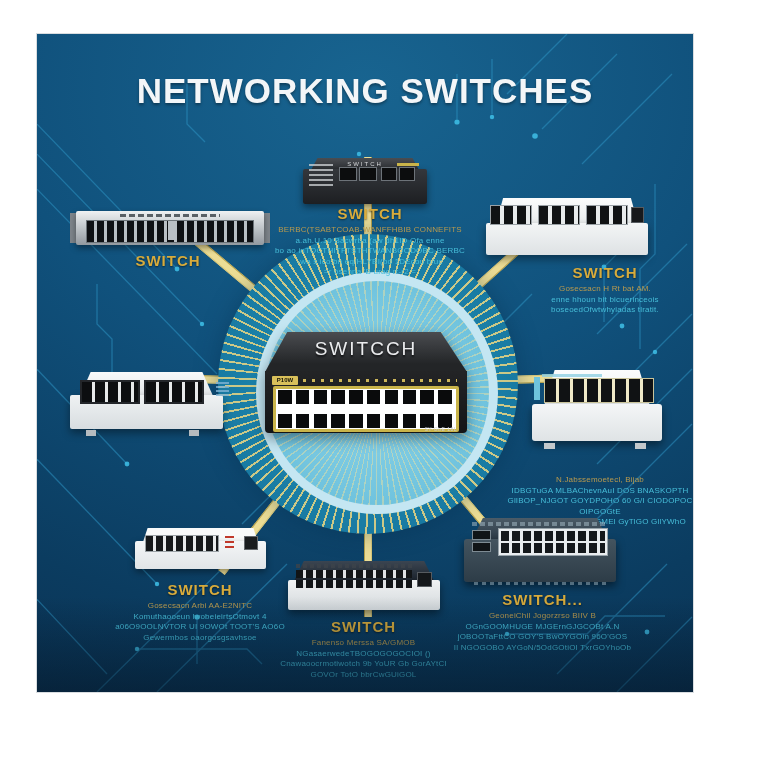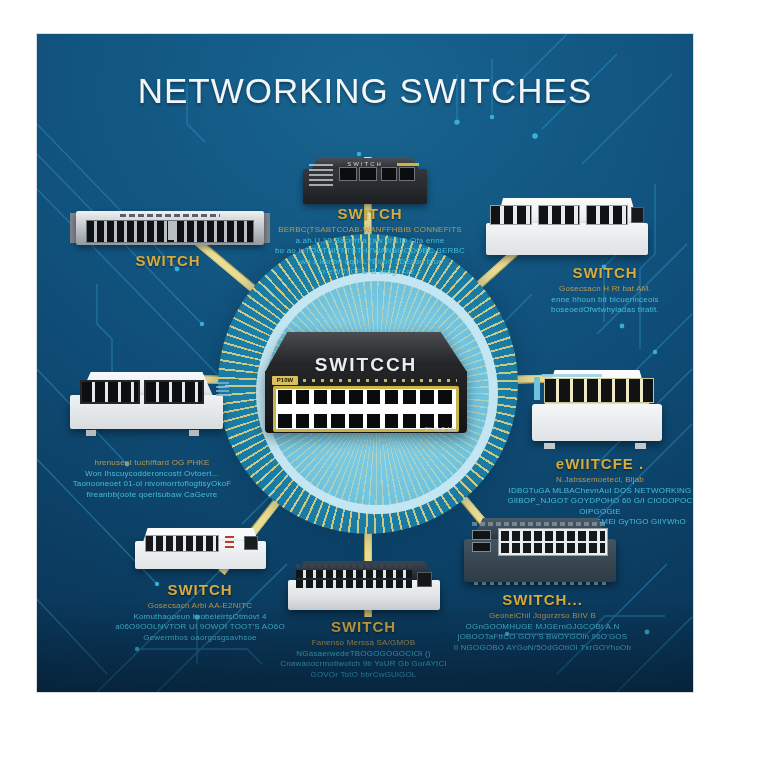--- a/index.html
+++ b/index.html
@@ -10,21 +10,21 @@
   .panel{
     position:absolute;left:37px;top:34px;width:656px;height:658px;overflow:hidden;
     background:radial-gradient(130% 105% at 50% 8%, #186490 0%, #10517c 42%, #0b3c60 78%, #0a3152 100%);
     box-shadow:0 0 0 1px #d9dde0;
   }
   .shade{position:absolute;left:0;right:0;bottom:0;height:95px;
     background:linear-gradient(rgba(5,25,40,0), rgba(4,22,38,.55));}
   .traces{position:absolute;left:0;top:0;}
   .title{
     position:absolute;left:0;top:37px;width:100%;text-align:center;
-    font-size:35px;font-weight:normal;letter-spacing:1px;color:#f3f6f8;
+    font-size:35px;font-weight:bold;letter-spacing:1px;color:#f3f6f8;
     text-shadow:0 2px 3px rgba(0,0,0,.35);
   }
   
   .link{position:absolute;left:331px;top:347px;width:240px;height:6px;
     background:#ecdd95;border-top:1px solid #d6c679;border-bottom:1px solid #b5a04b;
     transform-origin:0 50%;}
   #lnN{transform:rotate(-90deg);width:228px}
   #lnS{transform:rotate(90deg);width:232px}
   #lnE{transform:rotate(-2deg);width:235px}
   #lnW{transform:rotate(182deg);width:235px}
@@ -39,21 +39,21 @@
     box-shadow:0 0 24px rgba(0,40,70,.35);}
   .ring{position:absolute;left:219px;top:238px;width:224px;height:224px;border-radius:50%;
     border:9px solid #c4e6f2;
     background:
       repeating-conic-gradient(rgba(244,226,156,.45) 0deg .8deg, rgba(244,226,156,0) .8deg 3.6deg),
       radial-gradient(circle, #8ed3e8 0%, #74c6e0 60%, #62b9d6 100%);}
   .hub-dev{position:absolute;left:228px;top:298px;width:202px;height:101px;filter:drop-shadow(0 5px 7px rgba(0,10,20,.45));}
   .hub-top{position:absolute;left:0;top:0;width:202px;height:40px;
     clip-path:polygon(11% 0,87% 0,100% 100%,0 100%);
     background:linear-gradient(#4a4c50,#232527 80%);}
-  .hub-top span{display:block;margin-top:22px;text-align:center;font-size:19px;font-weight:bold;
+  .hub-top span{display:block;margin-top:6px;text-align:center;font-size:19px;font-weight:normal;
     letter-spacing:2px;color:#ebecee;text-shadow:0 2px 2px rgba(0,0,0,.6);}
   .hub-front{position:absolute;left:0;top:39px;width:202px;height:62px;background:linear-gradient(#232426,#141517);
     border-radius:0 0 4px 4px;}
   .hub-chip{position:absolute;left:7px;top:5px;width:26px;height:9px;background:#d9c05a;border-radius:1px;
     font-size:6px;font-weight:bold;color:#17150a;text-align:center;line-height:9px;letter-spacing:0;}
   .hub-nums{position:absolute;left:38px;right:10px;top:8px;height:3px;
     background:repeating-linear-gradient(90deg,#cdb65a 0 3px, rgba(0,0,0,0) 3px 9px);}
   .hub-frame{position:absolute;left:8px;right:8px;top:15px;height:40px;background:#ffffff;
     border:3px solid #c9b44a;border-radius:2px;}
   .hrow{position:absolute;left:2px;right:2px;height:14px;
@@ -292,21 +292,21 @@
     <div class="s3"></div>
     <div class="s4"></div>
     <div class="gold"></div>
   </div>
   <div class="nlabel" id="t2">SWITCH</div>
   <div class="ndesc" id="x2">
     <div class="d0">BERBC(TSABTCOAB-WANFFHBIB CONNEFITS</div>
     <div>a.ah.U.10 Bacwrba (aw dh1ID Ofa enne</div>
     <div>bo ao inTOCTHITFTSTHTWANBOODOBC BERBC</div>
     <div>-wa s ico:bn eq/HLYBI(bd 1DEcou b/uc</div>
-    <div>=r eWIITCFE 'B urag rr-r2 =</div>
+    <div>=r osenna 'B urag rr-r2 =</div>
   </div>
 
   <div class="dev" id="d3">
     <div class="top"></div>
     <div class="front"></div>
     <div class="g1"></div>
     <div class="g2"></div>
     <div class="g3"></div>
     <div class="u1"></div>
   </div>
@@ -319,40 +319,33 @@
 
   <div class="dev" id="d4">
     <div class="top"></div>
     <div class="front"></div>
     <div class="g1"></div>
     <div class="g2"></div>
     <div class="tag"></div>
     <div class="f1"></div>
     <div class="f2"></div>
   </div>
-  <div class="ndesc" id="x4">
-    <div class="d0">hrenuseet tuchiftard OG PHKE</div>
-    <div>Won Ihscuycodderoncostt Ovtoert...</div>
-    <div>Taonooneoet 01-ol nivomorrtoflogtisyOkoF</div>
-    <div>fireanbb(oote qoerlsubaw CaGevre</div>
-  </div>
 
   <div class="dev" id="d5">
     <div class="top"></div>
     <div class="front"></div>
     <div class="cst"></div>
     <div class="cy"></div>
     <div class="ports"></div>
     <div class="f1"></div>
     <div class="f2"></div>
   </div>
-  <div class="nlabel" id="t5">eWIITCFE .</div>
   <div class="ndesc" id="x5">
     <div class="d0">N.Jabssemoetecl,  Bijab</div>
-    <div>IDBGTuGA MLBAChevnAuI DOS NETWORKING</div>
+    <div>IDBGTuGA MLBAChevnAuI DOS BNASKOPTH</div>
     <div>GlIBOP_NJGOT GOYDPOHO 60 G/I CIODOPOC OIPGOGtE</div>
     <div>YhoYmg MOtd &amp; AReGMEl GyTlGO GllYWhO</div>
   </div>
 
   <div class="dev" id="d6">
     <div class="top"></div>
     <div class="front"></div>
     <div class="ports"></div>
     <div class="leds"></div>
     <div class="sq"></div>

